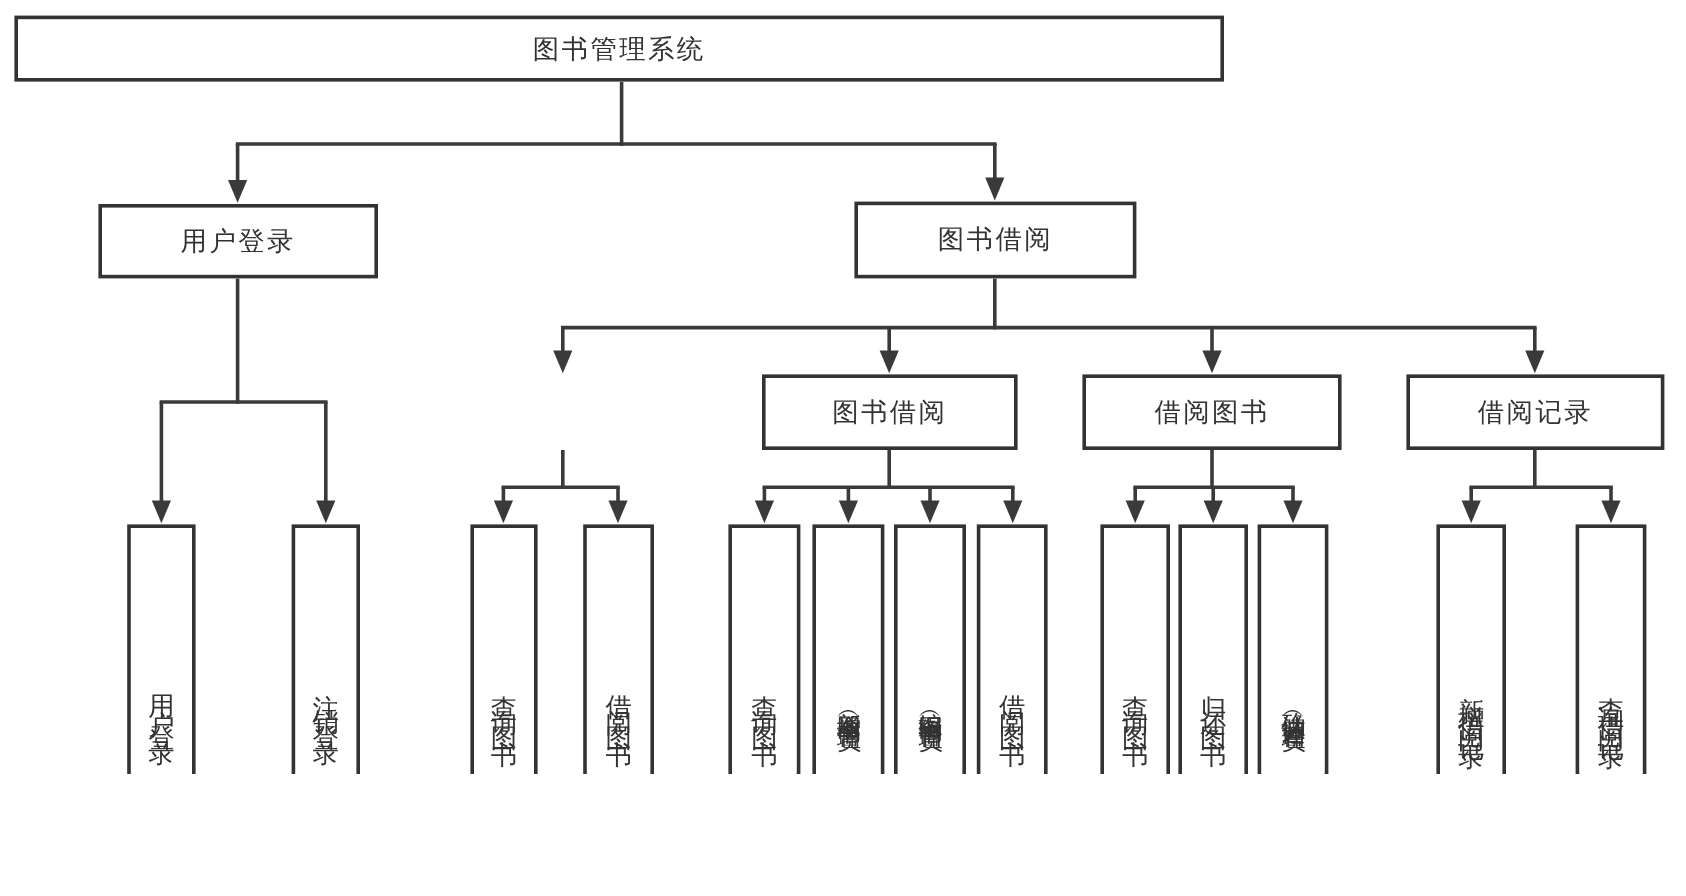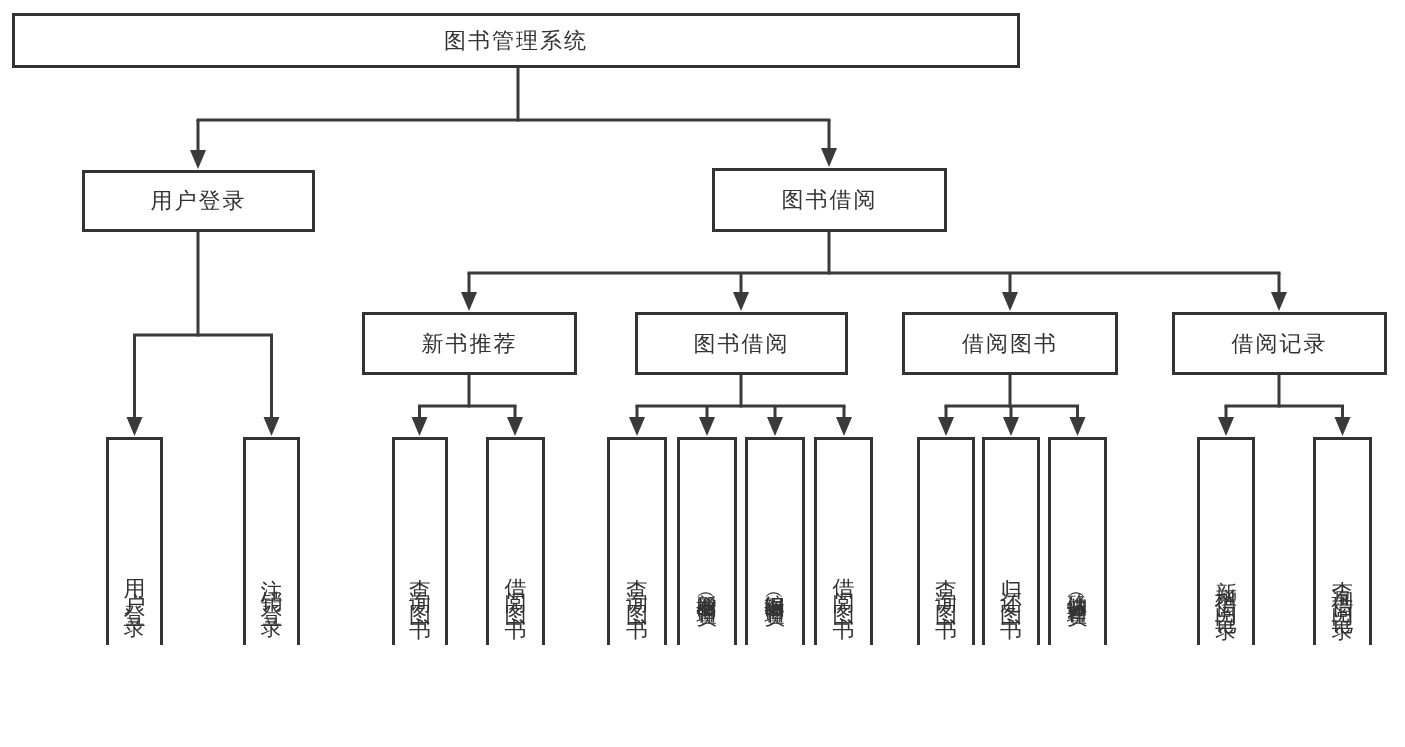--- a/index.html
+++ b/index.html
@@ -100,23 +100,20 @@
     <span class="hlabel">图书管理系统</span>
   </div>
 
   <div class="node" style="left:82px;top:170px;width:233px;height:62px;">
     <span class="hlabel">用户登录</span>
   </div>
   <div class="node" style="left:712px;top:168px;width:235px;height:64px;">
     <span class="hlabel">图书借阅</span>
   </div>
 
-  <div class="node" style="left:362px;top:312px;width:215px;height:63px;">
-    <span class="hlabel">新书推荐</span>
-  </div>
   <div class="node" style="left:635px;top:312px;width:213px;height:63px;text-align:center;">
     <span class="hlabel">图书借阅</span>
   </div>
   <div class="node" style="left:902px;top:312px;width:216px;height:63px;">
     <span class="hlabel">借阅图书</span>
   </div>
   <div class="node" style="left:1172px;top:312px;width:215px;height:63px;">
     <span class="hlabel">借阅记录</span>
   </div>
 

